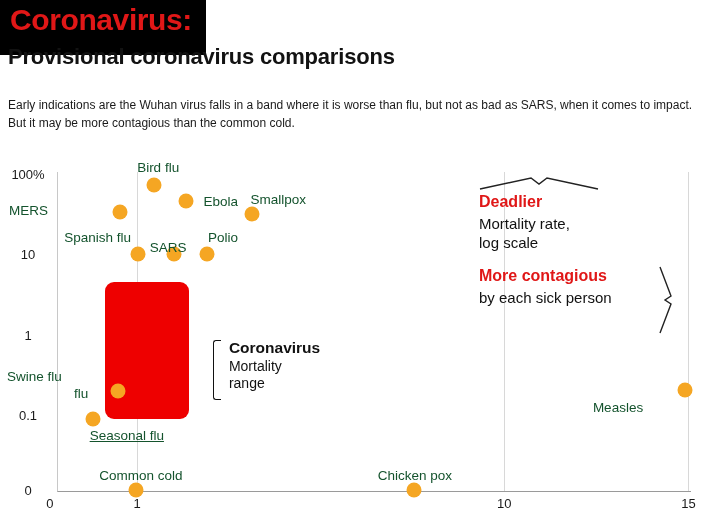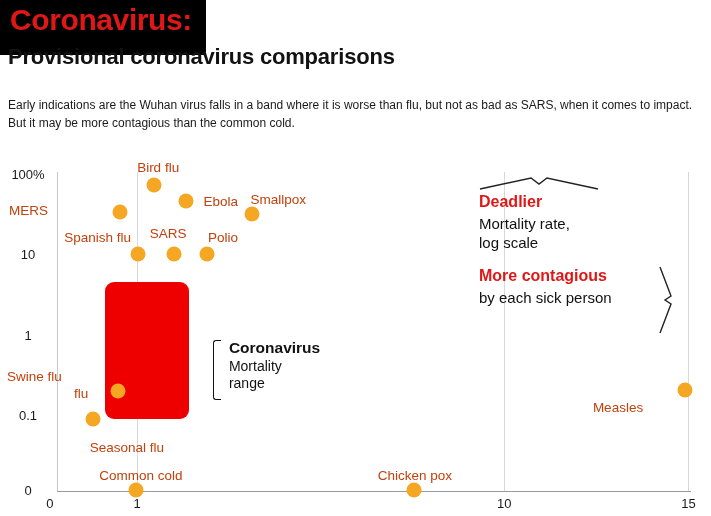--- a/index.html
+++ b/index.html
@@ -77,21 +77,21 @@
   .dot{
     position:absolute;
     width:15px;height:15px;
     background:#f5a623;
     border-radius:50%;
     transform:translate(-50%,-50%);
   }
   .point-label{
     position:absolute;
     font-size:13.5px;
-    color:#c2410c;
+    color:#14532d;
     white-space:nowrap;
     line-height:1.12;
   }
   .range-box{
     position:absolute;
     background:#ee0000;
     border-radius:9px;
   }
   .range-callout{
     position:absolute;
@@ -168,32 +168,32 @@
   <div class="dot" style="left:20.3%;top:29px;"></div>
   <div class="point-label" style="left:23%;top:22px;">Ebola</div>
 
   <div class="dot" style="left:30.6%;top:42px;"></div>
   <div class="point-label" style="left:30.4%;top:20px;">Smallpox</div>
 
   <div class="dot" style="left:12.6%;top:82px;"></div>
   <div class="point-label" style="left:1%;top:58px;">Spanish flu</div>
 
   <div class="dot" style="left:18.4%;top:82px;"></div>
-  <div class="point-label" style="left:14.5%;top:54px;">SARS</div>
+  <div class="point-label" style="left:14.5%;top:68px;">SARS</div>
 
   <div class="dot" style="left:23.5%;top:82px;"></div>
   <div class="point-label" style="left:23.7%;top:58px;">Polio</div>
 
   <div class="dot" style="left:9.4%;top:219px;"></div>
   <div class="point-label" style="left:-51px;top:197px;">
     <span>Swine flu</span>
   </div>
 
   <div class="dot" style="left:5.6%;top:247px;"></div>
-  <div class="point-label" style="left:5%;top:268px;">Seasonal flu</div>
+  <div class="point-label" style="left:5%;top:256px;text-decoration:underline;">Seasonal flu</div>
 
   <div class="dot" style="left:12.4%;top:318px;"></div>
   <div class="point-label" style="left:6.5%;top:296px;">Common cold</div>
 
   <div class="dot" style="left:56.2%;top:318px;"></div>
   <div class="point-label" style="left:50.5%;top:296px;">Chicken pox</div>
 
   <div class="dot" style="left:99.1%;top:218px;"></div>
   <div class="point-label" style="left:84.5%;top:228px;">Measles</div>
 

